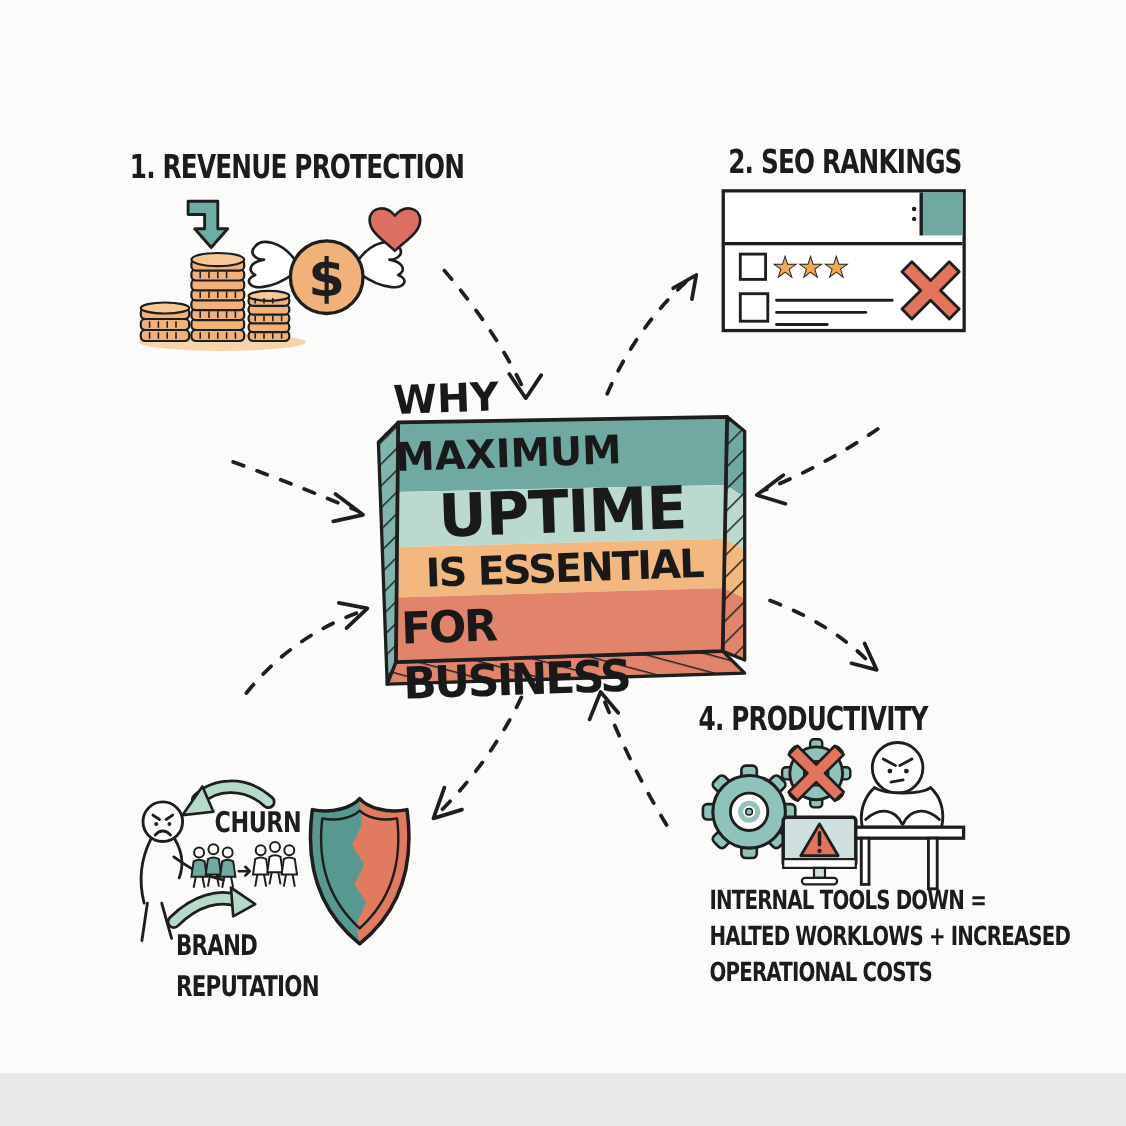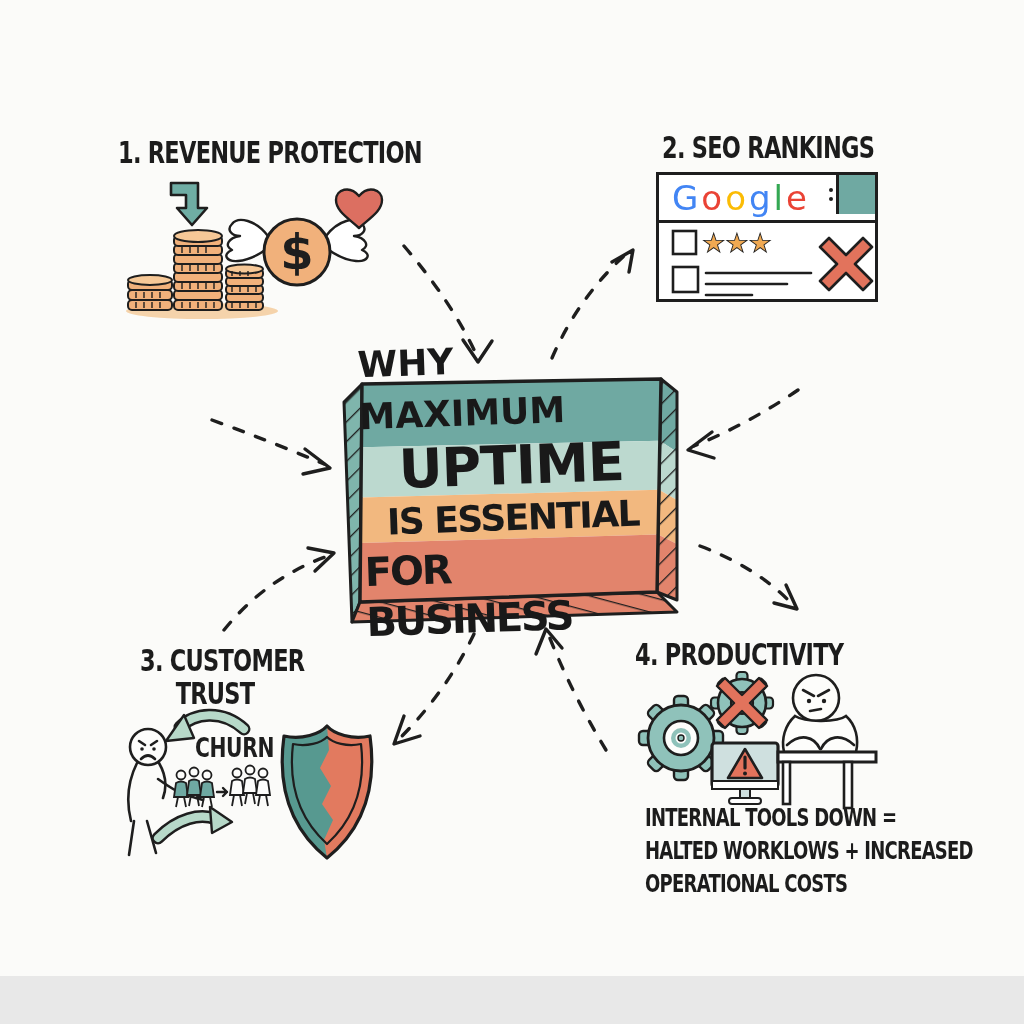--- a/index.html
+++ b/index.html
@@ -142,23 +142,20 @@
     <g>
       <path d="M249,58 C238,48 226,41 226,30 C226,19 240,15 249,26 C258,15 272,19 272,30 C272,41 260,48 249,58 Z" fill="#DC6F61" stroke="#1e1e1e" stroke-width="2.4" stroke-linejoin="round"></path>
     </g>
   </svg>
 
 
   <div class="abs heading" style="left:662px;top:131px;">2. SEO RANKINGS</div>
 
   <div class="abs google-box" style="left:656px;top:172px;">
     <div class="google-header">
-      <div class="google-word">
-        <span>G</span><span>o</span><span>o</span><span>g</span><span>l</span><span>e</span>
-      </div>
       <div class="google-dots">
           <i></i>
           <i></i>
         </div>
       <div class="google-btn"></div>
     </div>
     <svg width="216" height="82" viewBox="0 0 216 82">
       <rect x="14" y="8" width="23" height="23" fill="#ffffff" stroke="#1e1e1e" stroke-width="2.6"></rect>
       <text x="43" y="29" font-size="26" fill="#F0A952" stroke="#1e1e1e" stroke-width="0.9">★★★</text>
       <rect x="14" y="44" width="25" height="25" fill="#ffffff" stroke="#1e1e1e" stroke-width="2.6"></rect>
@@ -210,24 +207,20 @@
     </g>
   </svg>
 
   <div class="abs banner-text" style="left:362px;top:382px;width:300px;height:212px;">
     <div class="banner-l1">WHY MAXIMUM</div>
     <div class="banner-l2">UPTIME</div>
     <div class="banner-l3">IS ESSENTIAL</div>
     <div class="banner-l4">FOR BUSINESS</div>
   </div>
 
-  <div class="abs center" style="left:115px;top:644px;width:200px;">
-    <div class="heading center-origin">3. CUSTOMER</div>
-    <div class="heading center-origin">TRUST</div>
-  </div>
 
   <svg class="abs" style="left:100px;top:705px;" width="290" height="160" viewBox="0 0 290 160">
 
     <g>
       <path d="M144,24 C122,4 94,8 80,22" fill="none" stroke="#1e1e1e" stroke-width="13" stroke-linecap="round"></path>
       <path d="M144,24 C122,4 94,8 80,22" fill="none" stroke="#B7D9C9" stroke-width="8" stroke-linecap="round"></path>
       <polygon points="66,36 84,10 94,33" fill="#B7D9C9" stroke="#1e1e1e" stroke-width="2.4" stroke-linejoin="round"></polygon>
     </g>
 
     <g fill="none" stroke="#1e1e1e" stroke-width="2.6" stroke-linecap="round">
@@ -273,20 +266,24 @@
 
     <g>
       <path d="M58,133 C78,113 100,108 116,114" fill="none" stroke="#1e1e1e" stroke-width="13" stroke-linecap="round"></path>
       <path d="M58,133 C78,113 100,108 116,114" fill="none" stroke="#B7D9C9" stroke-width="8" stroke-linecap="round"></path>
       <polygon points="132,117 110,102 112,128" fill="#B7D9C9" stroke="#1e1e1e" stroke-width="2.4" stroke-linejoin="round"></polygon>
     </g>
   </svg>
 
   <div class="abs churn-label" style="left:195px;top:733px;">CHURN</div>
 
+  <div class="abs" style="left:160px;top:842px;">
+    <div class="caption">BRAND</div>
+    <div class="caption" style="position:relative;top:37px;margin-top:-37px;">REPUTATION</div>
+  </div>
 
   <svg class="abs" style="left:272px;top:720px;" width="110" height="145" viewBox="0 0 110 145">
     <path d="M55,6 C62,14 80,20 98,16 C104,60 96,105 55,138 C14,105 6,60 12,16 C30,20 48,14 55,6 Z" fill="#E27A5F"></path>
     <path d="M55,6 C48,14 30,20 12,16 C6,60 14,105 55,138 L52,120 L61,100 L50,84 L59,66 L48,48 L57,30 L55,6 Z" fill="#579990"></path>
     <path d="M55,6 C62,14 80,20 98,16 C104,60 96,105 55,138 C14,105 6,60 12,16 C30,20 48,14 55,6 Z" fill="none" stroke="#1e1e1e" stroke-width="3.2" stroke-linejoin="round"></path>
     <path d="M55,17 C61,23 75,27 89,24 C93,58 87,95 55,124 C23,95 17,58 21,24 C35,27 49,23 55,17 Z" fill="none" stroke="#1e1e1e" stroke-width="2.2" stroke-linejoin="round"></path>
   </svg>
 
   <div class="abs heading" style="left:635px;top:638px;">4. PRODUCTIVITY</div>
 

